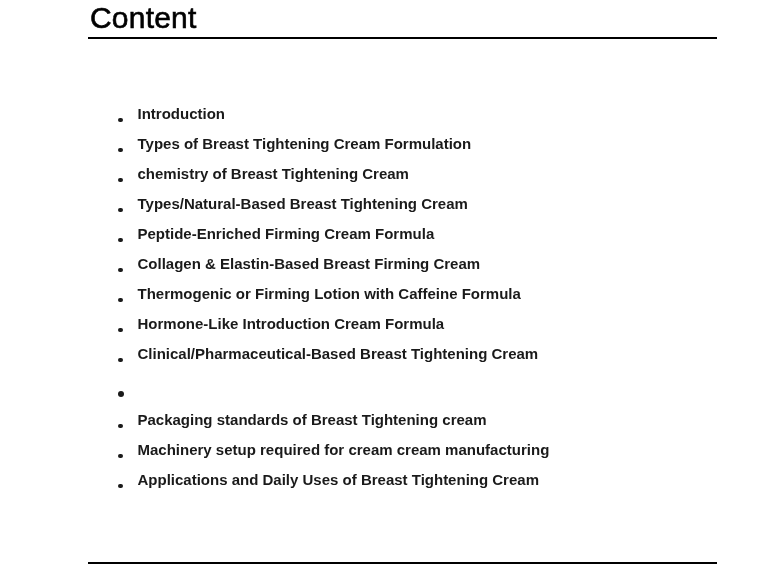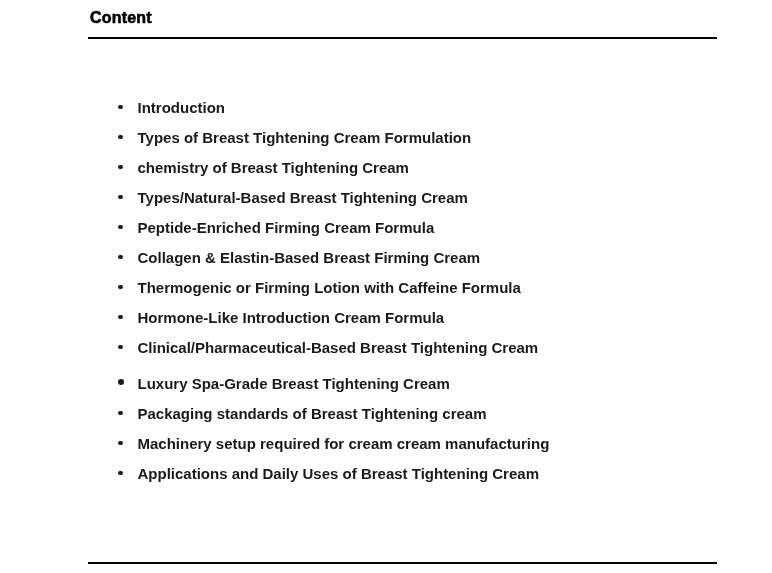--- a/index.html
+++ b/index.html
@@ -9,23 +9,23 @@
     height: 573px;
     background: #ffffff;
     font-family: "Liberation Sans", sans-serif;
     overflow: hidden;
   }
   .doc-title {
     position: absolute;
     left: 90px;
     top: 4px;
     margin: 0;
-    font-size: 16px;
+    font-size: 30px;
     line-height: 28px;
-    font-weight: 700;
+    font-weight: 400;
     color: #000000;
     letter-spacing: 0.2px;
     -webkit-text-stroke: 0.6px #000000;
   }
   .rule {
     position: absolute;
     left: 88px;
     width: 629px;
     height: 2px;
     background: #000000;
@@ -38,21 +38,21 @@
     top: 92px;
     width: 580px;
   }
   ul.toc-list {
     list-style: none;
     margin: 0;
     padding: 0;
   }
   ul.toc-list li {
     display: flex;
-    align-items: center;
+    align-items: flex-end;
     height: 30px;
     font-size: 15px;
     font-weight: 700;
     color: #1a1a1a;
     white-space: nowrap;
   }
   .bullet {
     flex: none;
     width: 4.5px;
     height: 4.5px;
@@ -114,21 +114,20 @@
       </li>
       <li>
         <span class="bullet"></span>
         <span>Clinical/Pharmaceutical-Based Breast Tightening Cream</span>
       </li>
     </ul>
 
     <ul class="toc-list toc-list-2">
       <li>
         <span class="bullet"></span>
-        <span>Luxury Spa-Grade Breast Tightening Cream</span>
       </li>
       <li>
         <span class="bullet"></span>
         <span>Packaging standards of Breast Tightening cream</span>
       </li>
       <li>
         <span class="bullet"></span>
         <span>Machinery setup required for cream cream manufacturing</span>
       </li>
       <li>

